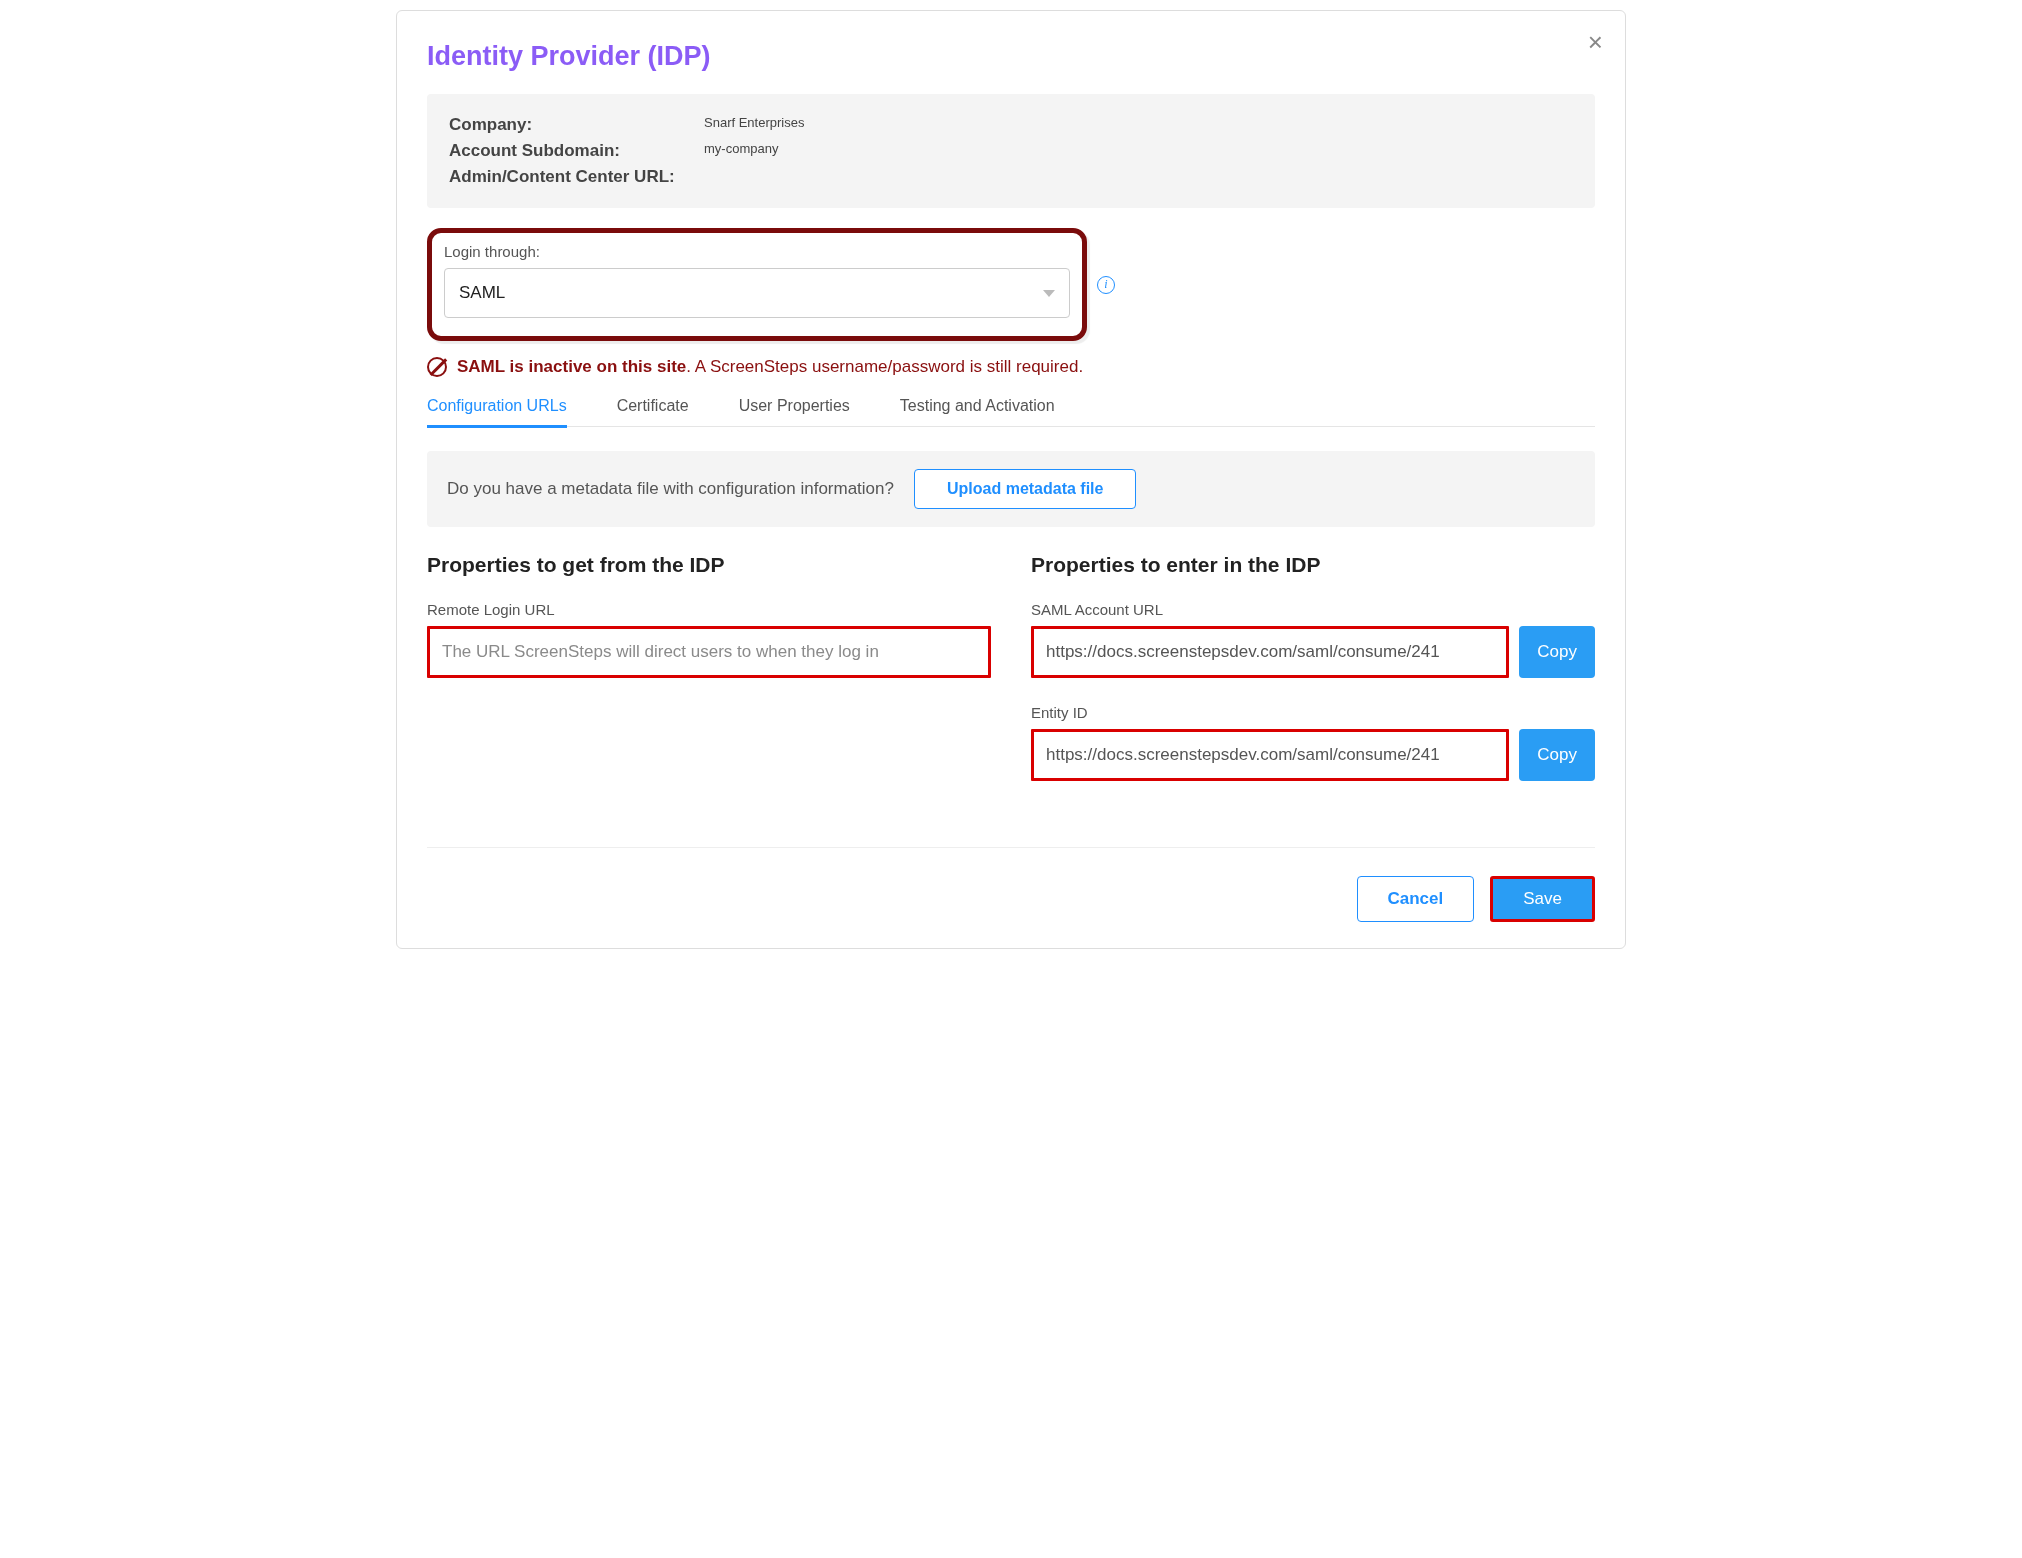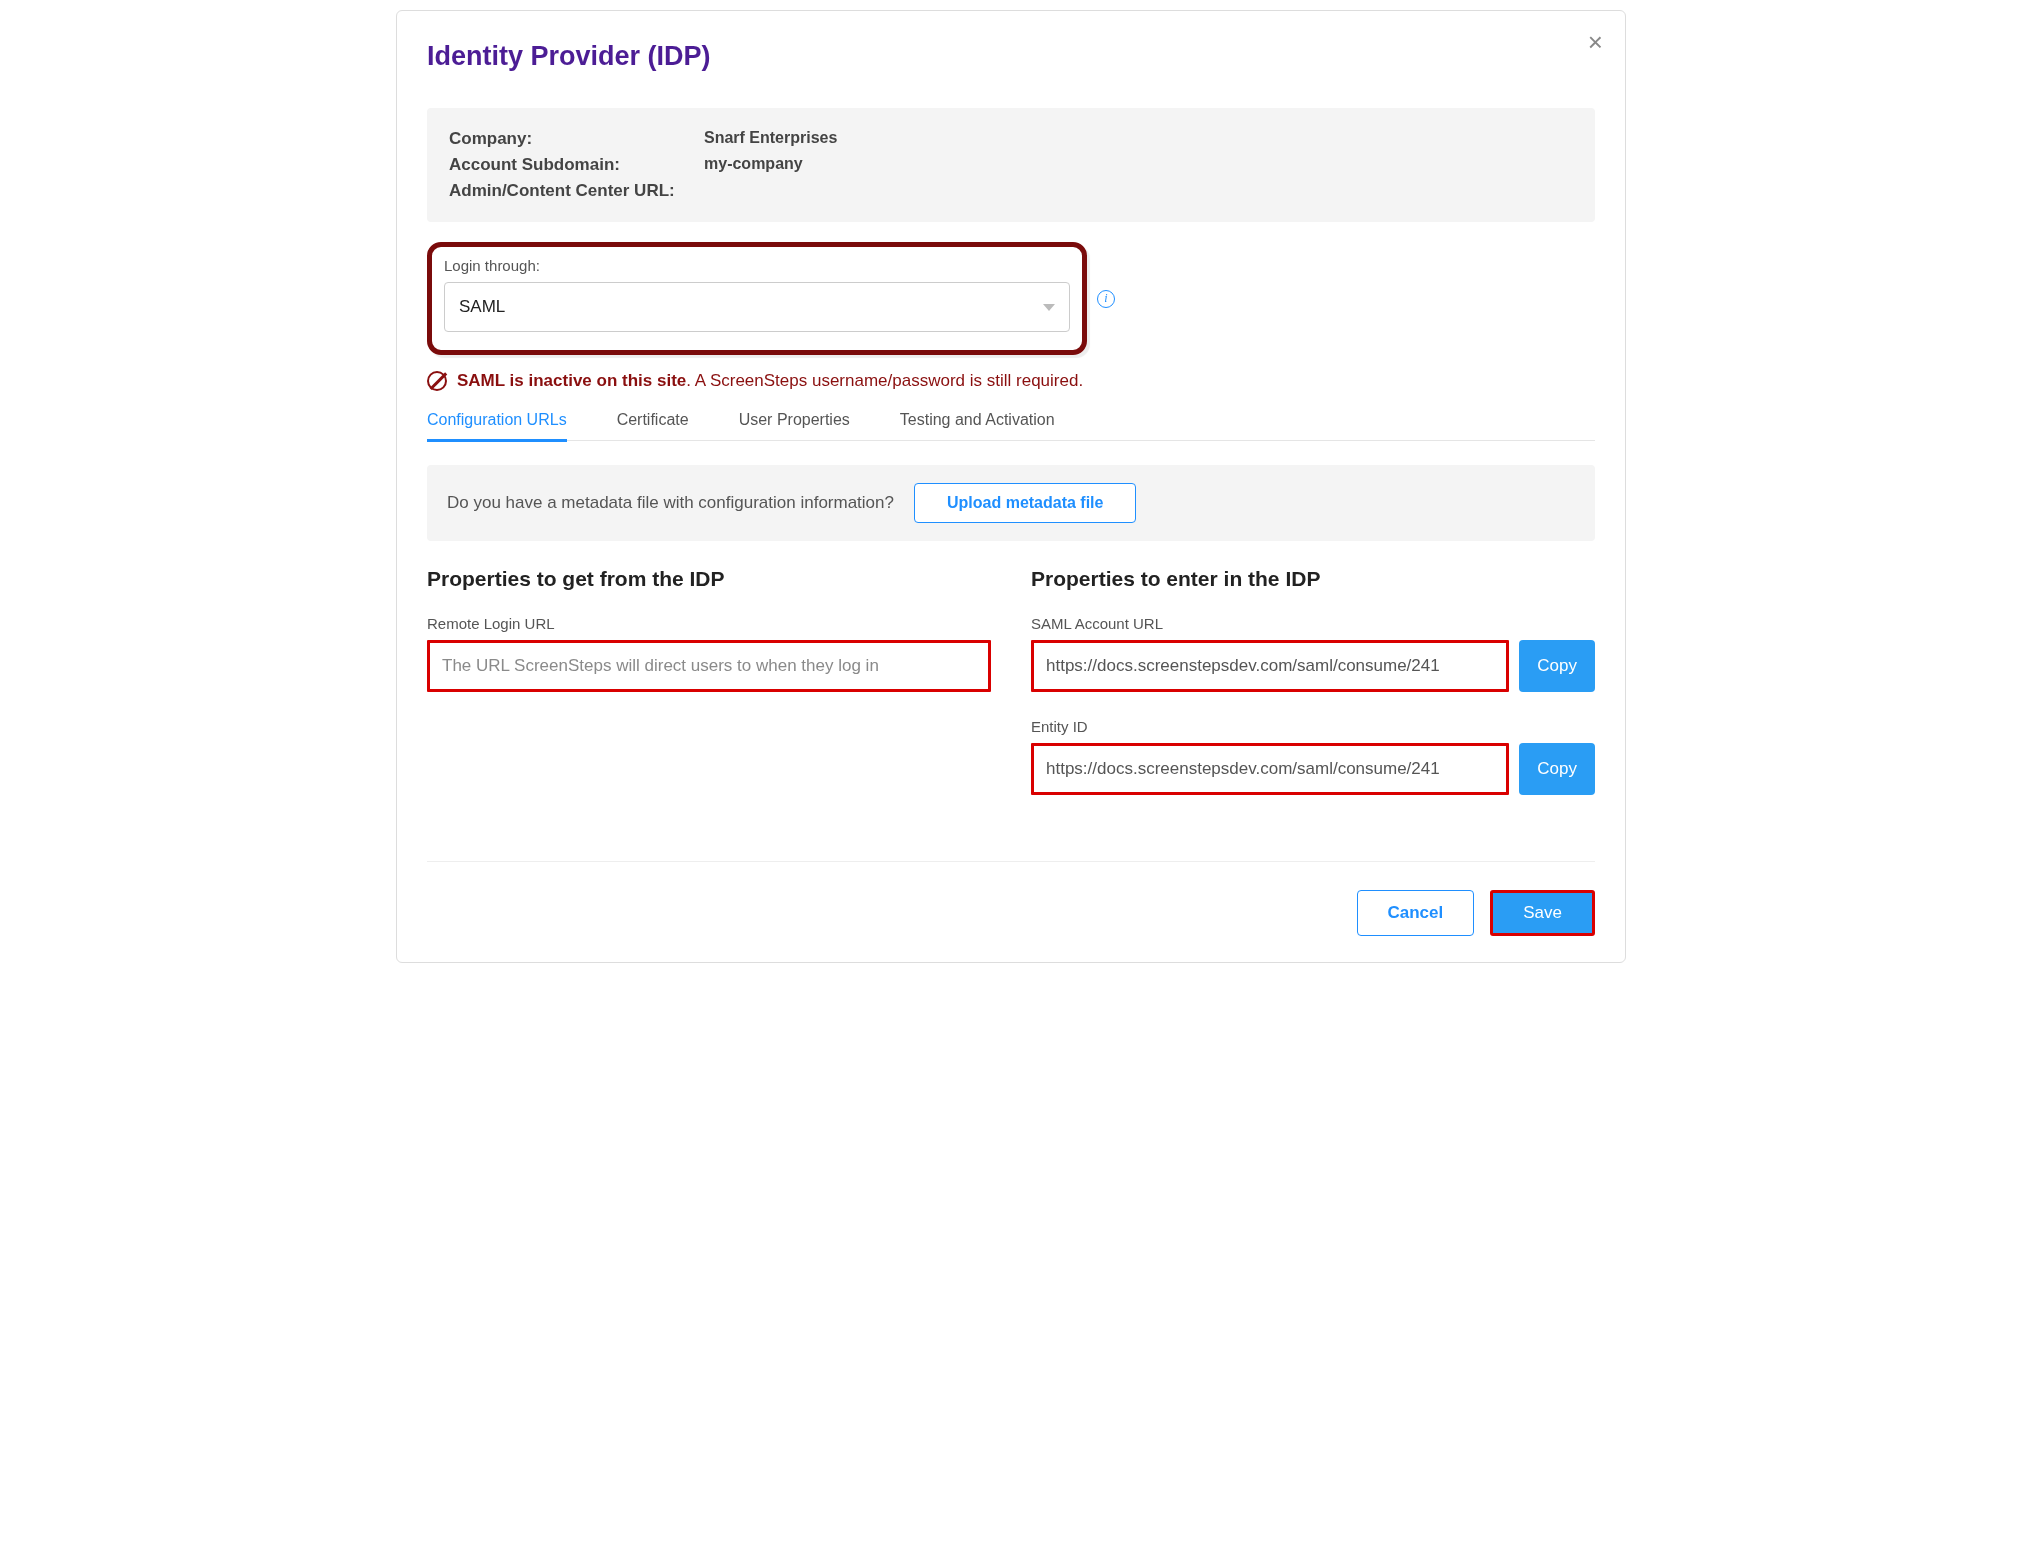--- a/index.html
+++ b/index.html
@@ -22,32 +22,32 @@
     top: 18px; right: 22px;
     font-size: 26px;
     color: #888;
     cursor: pointer;
     line-height: 1;
     font-weight: 300;
   }
   h1.title {
     font-size: 27px;
     font-weight: 600;
-    color: #4c1d95;
-    margin-bottom: 36px;
+    color: #8b5cf6;
+    margin-bottom: 22px;
   }
   .info-box {
     background: #f4f4f4;
     border-radius: 4px;
     padding: 18px 22px;
     margin-bottom: 20px;
   }
   .info-row { display: flex; padding: 3px 0; }
   .info-label { width: 255px; font-weight: 600; color: #444; font-size: 17px; }
-  .info-value { color: #444; font-size: 16px; font-weight: bold; }
+  .info-value { color: #444; font-size: 13px; }
   .login-section {
     border: 5px solid #7a0b0b;
     border-radius: 14px;
     padding: 10px 12px 18px 12px;
     display: inline-block;
     width: 660px;
     position: relative;
     box-shadow: 3px 3px 1px rgba(0,0,0,0.07);
   }
   .login-label { font-size: 15px; color: #555; margin-bottom: 8px; }

